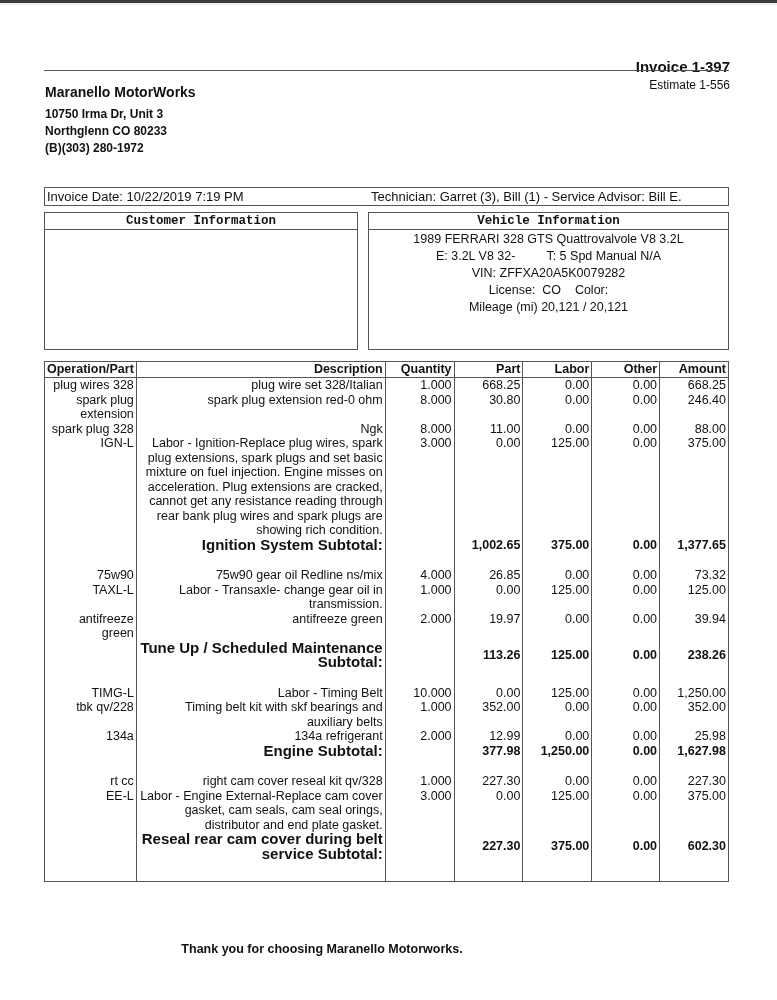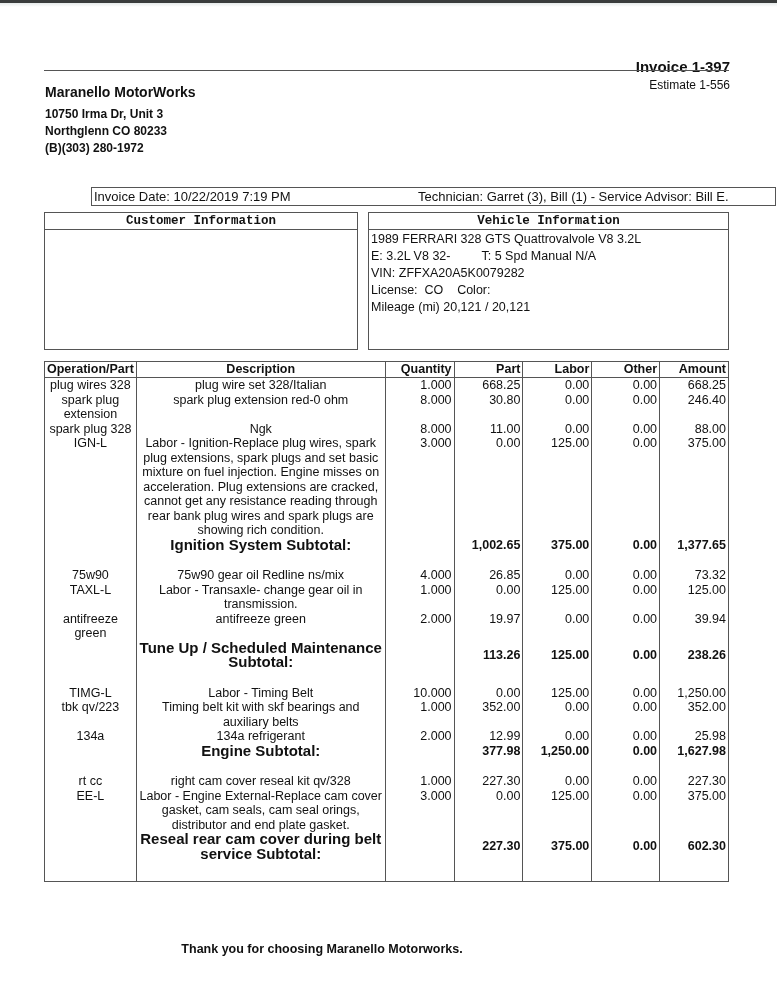--- a/index.html
+++ b/index.html
@@ -11,35 +11,35 @@
   .topshade { position:absolute; left:0; top:3px; width:777px; height:4px; background:linear-gradient(#e6eaea,#ffffff); }
 
   .inv-title { position:absolute; right:47px; top:58px; font-size:15px; font-weight:bold; }
   .hrule { position:absolute; left:44px; top:70px; width:685px; height:1px; background:#555; }
   .estimate { position:absolute; right:47px; top:78px; font-size:12px; }
 
   .shop-name { position:absolute; left:45px; top:84px; font-size:14px; font-weight:bold; }
   .shop-line { position:absolute; left:45px; font-size:12px; font-weight:bold; }
   .addr1 { top:107px; } .addr2 { top:124px; } .addr3 { top:141px; }
 
-  .infobar { position:absolute; left:44px; top:187px; width:683px; height:17px; border:1px solid #555; font-size:13px;margin-left:47px; }
+  .infobar { position:absolute; left:44px; top:187px; width:683px; height:17px; border:1px solid #555; font-size:13px; }
   .infobar .date { position:absolute; left:2px; top:1px; }
   .infobar .tech { position:absolute; left:326px; top:1px; }
 
   .box { position:absolute; border:1px solid #555; }
   .cust-box { left:44px; top:212px; width:312px; height:136px; }
   .veh-box { left:368px; top:212px; width:359px; height:136px; }
   .box .hdr { height:16px; border-bottom:1px solid #555; text-align:center; font-size:12.5px; font-weight:bold; line-height:16px;font-family:Liberation Mono, monospace; }
   .veh-lines { padding:1px 2px; font-size:12.5px; line-height:17px; }
-  .veh-lines div { white-space:pre; }
+  .veh-lines div { white-space:pre;text-align:center; }
 
   table.items { position:absolute; left:44px; top:361px; width:685px; border-collapse:collapse; font-size:12.5px; }
   table.items th { font-weight:bold; font-size:12.5px; border:1px solid #555; padding:0 2px; height:15px; line-height:15px; }
   table.items td { border-left:1px solid #555; border-right:1px solid #555; padding:0 2px; vertical-align:top; line-height:14.5px; }
-  table.items th.l, table.items td.l { text-align:center; }
+  table.items th.l, table.items td.l { text-align:right; }
   table.items th.r, table.items td.r { text-align:right; }
   td.sub-label { font-weight:bold; font-size:15px; line-height:18px; padding-top:1px; }
   td.sub-num { font-weight:bold; vertical-align:middle !important; }
   tr.gap td { height:16px; }
   tr.last td { border-bottom:1px solid #555; height:20px; }
 
   .thanks { position:absolute; left:0; width:644px; top:942px; text-align:center; font-size:12.5px; font-weight:bold; }
 </style>
 </head>
 <body>
@@ -200,21 +200,21 @@
       <tr>
         <td class="l">TIMG-L</td>
         <td class="l">Labor - Timing Belt</td>
         <td class="r">10.000</td>
         <td class="r">0.00</td>
         <td class="r">125.00</td>
         <td class="r">0.00</td>
         <td class="r">1,250.00</td>
       </tr>
       <tr>
-        <td class="l">tbk qv/223</td>
+        <td class="l">tbk qv/228</td>
         <td class="l">Timing belt kit with skf bearings and auxiliary belts</td>
         <td class="r">1.000</td>
         <td class="r">352.00</td>
         <td class="r">0.00</td>
         <td class="r">0.00</td>
         <td class="r">352.00</td>
       </tr>
       <tr>
         <td class="l">134a</td>
         <td class="l">134a refrigerant</td>

